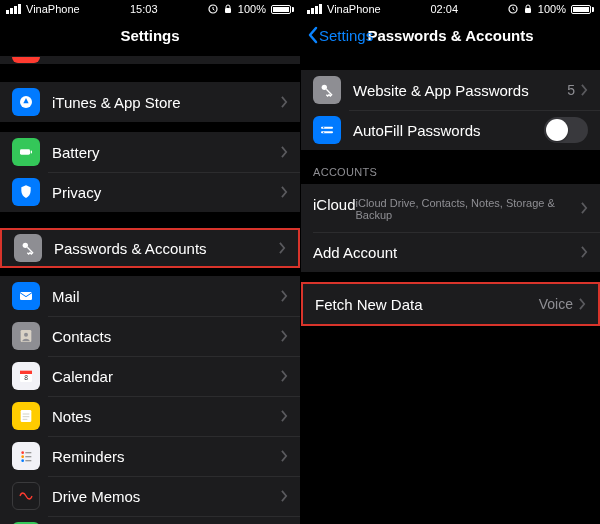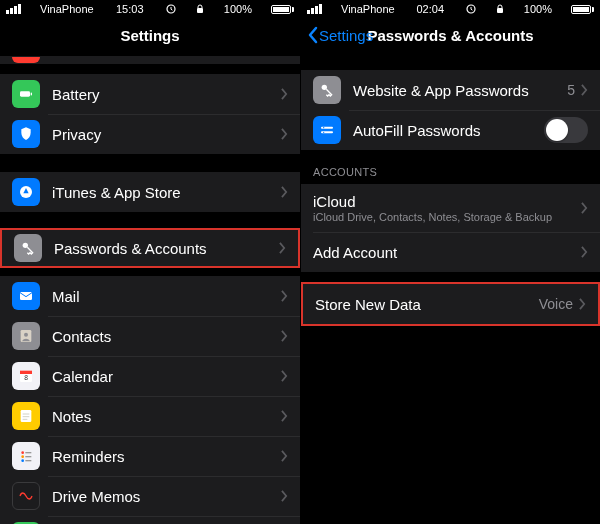--- a/index.html
+++ b/index.html
@@ -2,21 +2,21 @@
 <html><head>
 <meta charset="utf-8">
 <style>
   * { box-sizing: border-box; margin: 0; padding: 0; font-family: -apple-system, "Helvetica Neue", Arial, sans-serif; }
   body { background:#000; width:600px; height:524px; overflow:hidden; display:flex; }
   .phone { width:300px; height:524px; background:#000; position:relative; overflow:hidden; }
   .phone + .phone { border-left:1px solid #000; }
 
   
   .status-bar { height:18px; display:flex; align-items:center; justify-content:space-between; padding:0 6px; color:#fff; font-size:11px; }
-  .sb-left, .sb-right { display:flex; align-items:center; gap:19px; }
+  .sb-left, .sb-right { display:flex; align-items:center; gap:5px; }
   .signal { display:flex; gap:1px; align-items:flex-end; }
   .signal span { width:3px; background:#fff; display:inline-block; }
   .signal span:nth-child(1){height:4px;} .signal span:nth-child(2){height:6px;} .signal span:nth-child(3){height:8px;} .signal span:nth-child(4){height:10px;}
   .battery { display:flex; align-items:center; }
   .batt-body { width:20px; height:9px; border:1px solid #fff; border-radius:2px; padding:1px; }
   .batt-fill { background:#fff; height:100%; width:100%; }
   .batt-cap { width:2px; height:5px; background:#fff; margin-left:1px; border-radius:0 1px 1px 0; }
   .sb-icon { fill:#fff; }
 
   
@@ -27,21 +27,21 @@
 
   
   .group { margin-top:18px; }
   .group.tight { margin-top:10px; }
   .row { height:40px; background:#1c1c1e; display:flex; align-items:center; padding:0 12px; position:relative; }
   .row + .row::before { content:""; position:absolute; top:0; left:48px; right:0; height:1px; background:#2c2c2e; }
   .row.noicon + .row.noicon::before { left:12px; }
   .row .icon { width:28px; height:28px; border-radius:6px; margin-right:12px; flex-shrink:0; display:flex; align-items:center; justify-content:center; }
   .row .label { color:#fff; font-size:15px; flex:1; }
   .row .sub { color:#8e8e93; font-size:11px; margin-top:1px; }
-  .row .label-wrap { flex:1; display:flex; flex-direction:column; justify-content:flex-start; }
+  .row .label-wrap { flex:1; display:flex; flex-direction:row; justify-content:flex-start; }
   .row.tall { height:48px; }
   .row .value { color:#8e8e93; font-size:14px; margin-right:6px; }
   .chev { width:7px; height:12px; flex-shrink:0; }
   .chev path { stroke:#5a5a5e; stroke-width:2; fill:none; }
   .section-header { color:#8e8e93; font-size:11px; padding:16px 12px 6px; text-transform:uppercase; letter-spacing:0.3px; }
 
   
   .highlight { border:2px solid #d9342b; margin:-2px 0; position:relative; z-index:5; }
   .highlight.spaced { margin-top:10px; }
 
@@ -87,54 +87,54 @@
         </div>
     </div>
   </div>
   <div class="nav">
     <div class="nav-title">Settings</div>
   </div>
   <div id="left-list">
       <div class="row" style="height: 8px; margin-top: 4px;">
         <div class="icon ic-red" style="height:6px;width:28px;border-radius:0 0 6px 6px"></div>
       </div>
+      <div class="group">
+        <div class="row">
+          <div class="icon ic ic-blue">
+            <svg viewBox="0 0 24 24">
+              <circle cx="12" cy="12" r="9" fill="#fff"></circle>
+              <path d="M12 6l-4 8h8z" fill="#007aff"></path>
+            </svg>
+          </div>
+          <span class="label">iTunes &amp; App Store</span>
+          <svg class="chev" viewBox="0 0 8 14">
+            <path d="M1 1l5 6-5 6"></path>
+          </svg>
+        </div>
+      </div>
       <div class="group tight">
         <div class="row">
           <div class="icon ic ic-green">
             <svg viewBox="0 0 24 24">
               <rect x="3" y="8" width="15" height="8" rx="2" fill="#fff"></rect>
               <rect x="19" y="10" width="2" height="4" fill="#fff"></rect>
             </svg>
           </div>
           <span class="label">Battery</span>
           <svg class="chev" viewBox="0 0 8 14">
             <path d="M1 1l5 6-5 6"></path>
           </svg>
         </div>
         <div class="row">
           <div class="icon ic ic-blue">
             <svg viewBox="0 0 24 24">
               <path d="M12 2l7 3v5c0 5-3 9-7 11-4-2-7-6-7-11V5z" fill="#fff"></path>
             </svg>
           </div>
           <span class="label">Privacy</span>
-          <svg class="chev" viewBox="0 0 8 14">
-            <path d="M1 1l5 6-5 6"></path>
-          </svg>
-        </div>
-      </div>
-      <div class="group">
-        <div class="row">
-          <div class="icon ic ic-blue">
-            <svg viewBox="0 0 24 24">
-              <circle cx="12" cy="12" r="9" fill="#fff"></circle>
-              <path d="M12 6l-4 8h8z" fill="#007aff"></path>
-            </svg>
-          </div>
-          <span class="label">iTunes &amp; App Store</span>
           <svg class="chev" viewBox="0 0 8 14">
             <path d="M1 1l5 6-5 6"></path>
           </svg>
         </div>
       </div>
       <div class="group">
         <div class="row highlight">
           <div class="icon ic ic-gray">
             <svg viewBox="0 0 24 24">
               <circle cx="8" cy="8" r="4" fill="#fff"></circle>
@@ -317,21 +317,21 @@
       <div class="row noicon">
         <span class="label">Add Account</span>
         <svg class="chev" viewBox="0 0 8 14">
           <path d="M1 1l5 6-5 6"></path>
         </svg>
       </div>
     </div>
   <div id="right-g3">
       <div class="highlight spaced">
         <div class="row noicon">
-          <span class="label">Store New Data</span>
+          <span class="label">Fetch New Data</span>
           <span class="value">Voice</span>
           <svg class="chev" viewBox="0 0 8 14">
             <path d="M1 1l5 6-5 6"></path>
           </svg>
         </div>
       </div>
     </div>
 </div>
 
 </body></html>

